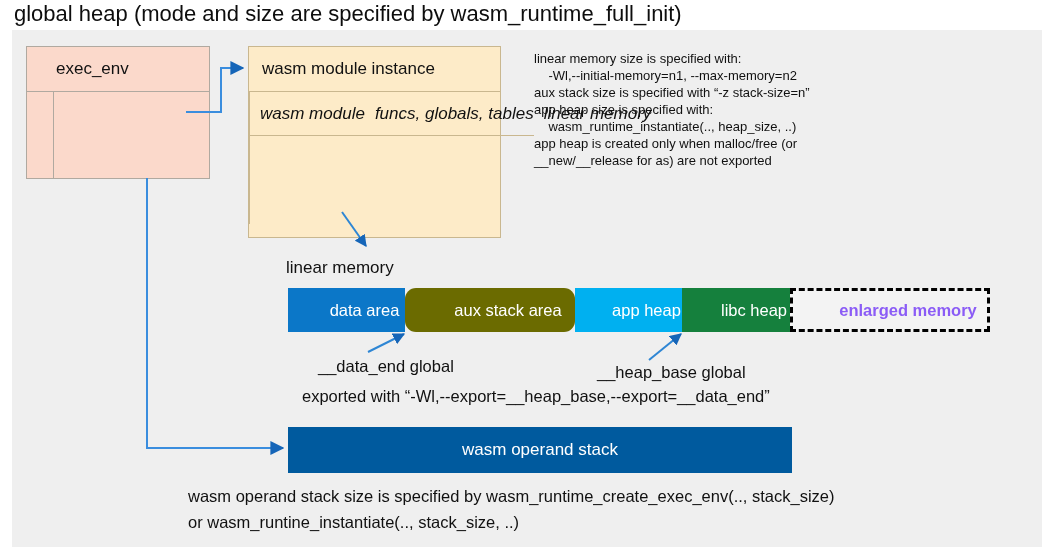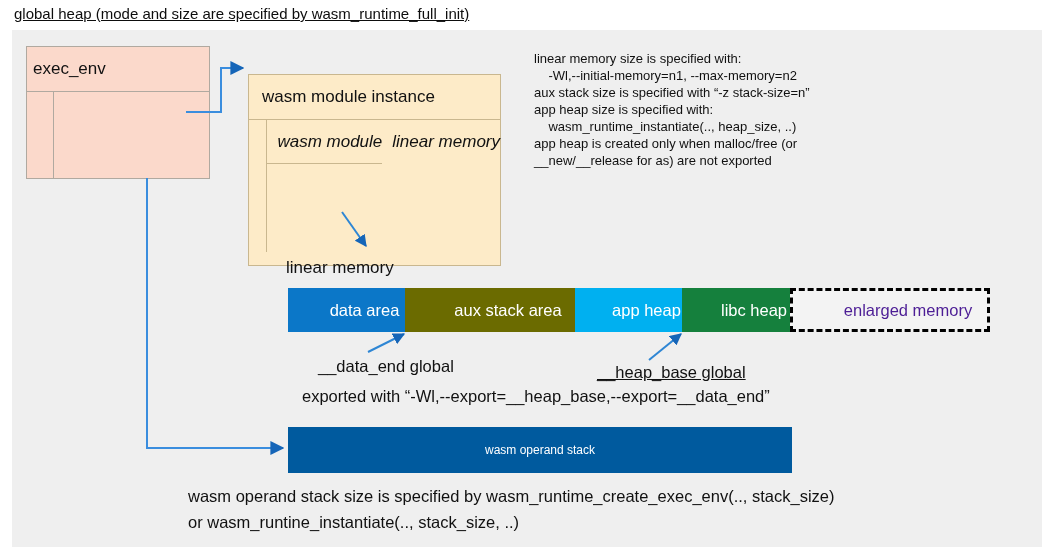--- a/index.html
+++ b/index.html
@@ -9,23 +9,22 @@
     font-family:"Liberation Sans", sans-serif;
     color:#1a1a1a;
     overflow:hidden;
     position:relative;
   }
   .canvas{position:absolute;left:0;top:0;width:1054px;height:547px;}
 
   
   .title{
     position:absolute;left:14px;top:4px;
-    font-size:15px;line-height:20px;color:#0d0d0d;
+    font-size:22px;line-height:20px;color:#0d0d0d;
     white-space:nowrap;
-    text-decoration:underline;
   }
 
   
   .panel{
     position:absolute;left:12px;top:30px;
     width:1030px;height:517px;
     background:#efefef;
   }
 
   
@@ -34,30 +33,30 @@
     box-sizing:border-box;
     display:flex;align-items:center;
     font-size:17px;
     color:#111;
     white-space:nowrap;
   }
 
   
   .execenv{left:26px;top:46px;width:184px;height:133px;
     border:1px solid #b0a9a0;background:#fbd9cb;}
-  .execenv .hdr{height:45px;padding-left:6px;border-bottom:1px solid #b0a9a0;}
+  .execenv .hdr{height:45px;padding-left:29px;border-bottom:1px solid #b0a9a0;}
   .execenv .sub{position:absolute;left:0;top:45px;width:100%;height:87px;display:flex;}
   .execenv .gutter{width:27px;border-right:1px solid #b0a9a0;box-sizing:border-box;}
   .execenv .subrows{flex:1;display:flex;flex-direction:column;}
   .execenv .row{height:44px;padding-left:10px;border-bottom:1px solid #b0a9a0;}
   .execenv .row:last-child{border-bottom:none;}
 
   
   .modinst{left:248px;top:46px;width:253px;height:192px;
-    border:1px solid #c9b78f;background:#fdebc8;margin-top:28px;}
+    border:1px solid #c9b78f;background:#fdebc8;}
   .modinst .hdr{height:45px;padding-left:13px;border-bottom:1px solid #c9b78f;}
   .modinst .sub{position:absolute;left:0;top:45px;width:100%;height:132px;display:flex;}
   .modinst .gutter{width:27px;border-right:1px solid #c9b78f;box-sizing:border-box;}
   .modinst .subrows{flex:1;display:flex;font-style:italic;}
   .modinst .row{height:44px;padding-left:10px;border-bottom:1px solid #c9b78f;}
   .modinst .row:last-child{border-bottom:none;}
 
   
   .notes{
     position:absolute;left:534px;top:50px;width:500px;
@@ -74,35 +73,36 @@
   
   .membar{position:absolute;left:288px;top:288px;height:44px;display:flex;}
   .seg{
     box-sizing:border-box;
     display:flex;align-items:center;justify-content:center;
     font-size:16.5px;color:#ffffff;white-space:nowrap;padding-left:36px;
   }
   .seg.dashed{
     border:3px dashed #000000;
     background:#f3f3f3;
-    color:#4c1d95;
+    color:#8b5cf6;
+    font-weight:bold;
   }
 
   
   .ann{position:absolute;font-size:16.5px;color:#111;white-space:nowrap;}
   .ann-data-end{left:318px;top:357px;}
-  .ann-heap-base{left:597px;top:363px;text-decoration:underline;}
+  .ann-heap-base{left:597px;top:363px;}
   .ann-export{left:302px;top:387px;}
 
   
   .opstack{
     position:absolute;left:288px;top:427px;width:504px;height:46px;
     background:#005a9e;
     display:flex;align-items:center;justify-content:center;
-    font-size:12px;color:#ffffff;white-space:nowrap;
+    font-size:17px;color:#ffffff;white-space:nowrap;
   }
 
   
   .bottom-note{
     position:absolute;left:188px;top:483px;width:850px;
     font-size:16.5px;line-height:26px;color:#111;white-space:pre;
   }
 
   
   .wires{position:absolute;left:0;top:0;width:1054px;height:547px;pointer-events:none;}
@@ -122,40 +122,41 @@
       <div class="gutter"></div>
     </div>
   </div>
 
   <div class="box modinst">
     <div class="hdr">wasm module instance</div>
     <div class="sub">
       <div class="gutter"></div>
       <div class="subrows">
         <div class="row">wasm module</div>
+        <div class="row">funcs, globals, tables</div>
         <div class="row">linear memory</div>
       </div>
     </div>
   </div>
 
   <div class="notes">linear memory size is specified with:
     -Wl,--initial-memory=n1, --max-memory=n2
 aux stack size is specified with “-z stack-size=n”
 app heap size is specified with:
     wasm_runtime_instantiate(.., heap_size, ..)
 app heap is created only when malloc/free (or
 __new/__release for as) are not exported</div>
 
   <div class="lm-caption">linear memory</div>
 
   <div class="membar">
     <div class="seg" style="width:117px;background:#0b77c8;">
       <span>data area</span>
     </div>
-    <div class="seg" style="width:170px;background:#6b6b00;">
+    <div class="seg" style="width:170px;background:#6b6b00;border-radius:11px;">
       <span>aux stack area</span>
     </div>
     <div class="seg" style="width:107px;background:#00b0f0;">
       <span>app heap</span>
     </div>
     <div class="seg" style="width:108px;background:#15803d;">
       <span>libc heap</span>
     </div>
     <div class="seg dashed" style="width:200px;">
       <span>enlarged memory</span>

